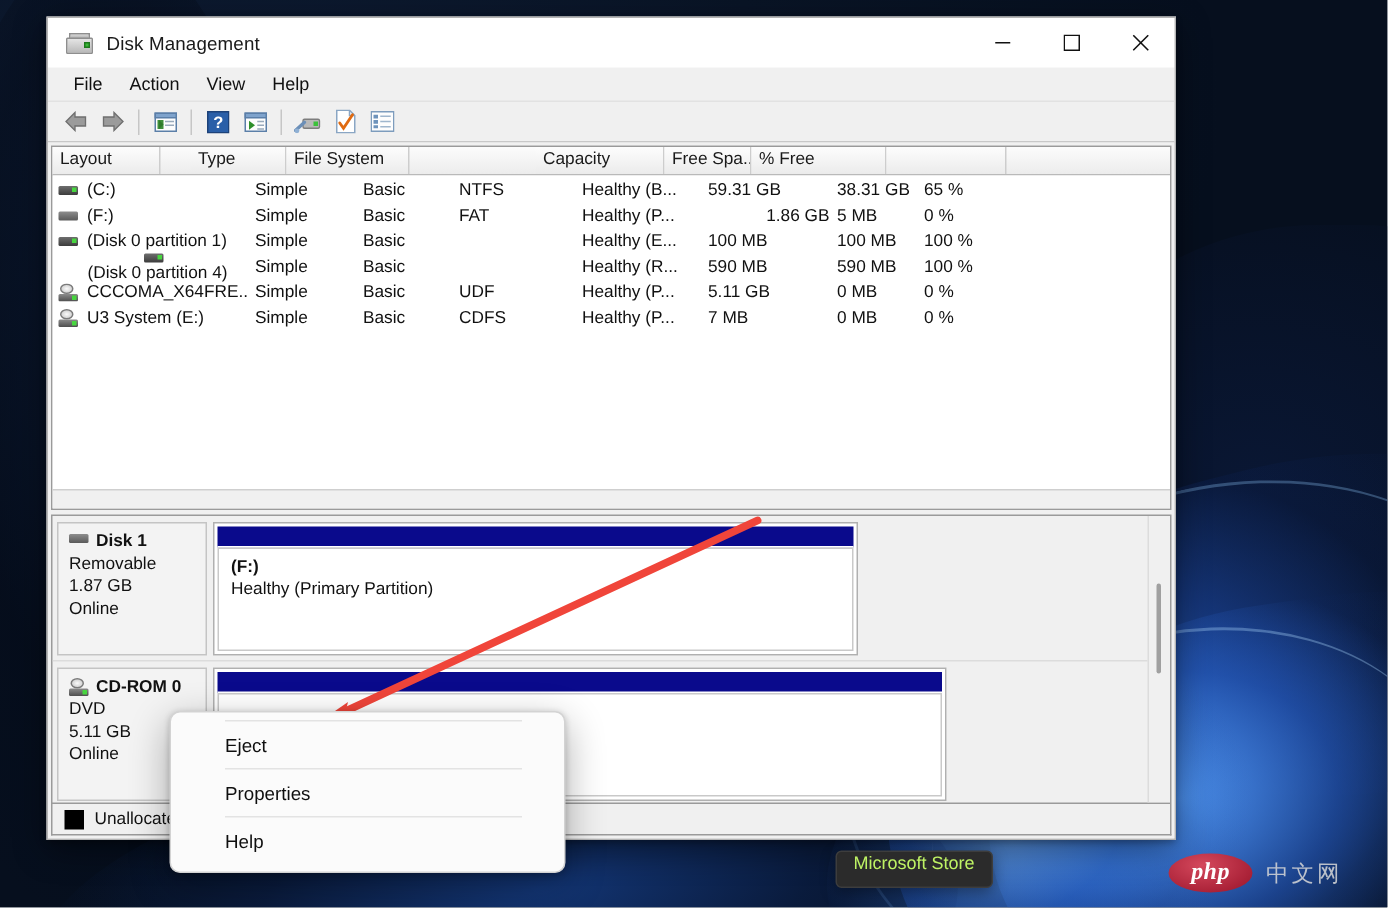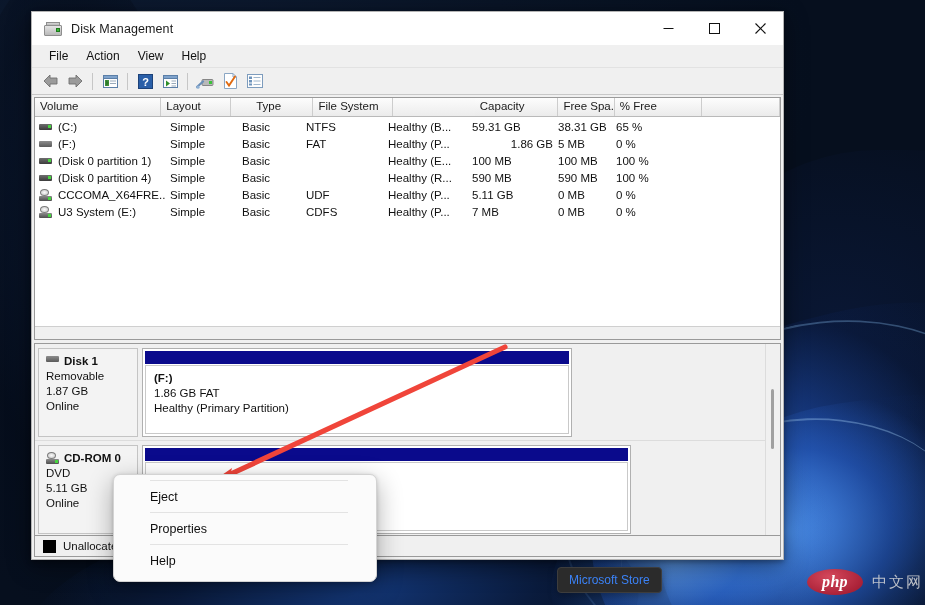--- a/index.html
+++ b/index.html
@@ -380,34 +380,34 @@
     height: 1px;
     background: #e3e3e3;
     margin: 0 28px 0 36px;
   }
 
   
   #tooltip {
     position: absolute;
     left: 557px; top: 567px;
     height: 25px;
-    padding: 12px 11px;
+    padding: 0 11px;
     background: #2b2b2b;
     border: 1px solid #3d3d3d;
     border-radius: 4px;
-    display: flex; align-items: center;
-    color: #3b82f6;
+    display: flex; 
+    color: #bef264;
     font-size: 12px;
     box-shadow: 0 3px 10px rgba(0,0,0,0.4);
   }
 
   
   #watermark {
     position: absolute;
-    right: 2px; bottom: 10px;
+    right: 30px; bottom: 10px;
     display: flex; align-items: center; gap: 9px;
   }
   .wm-pill {
     width: 56px; height: 26px;
     background: radial-gradient(ellipse at 40% 30%, #d4485c 0%, #ab2238 70%, #8e1a2c 100%);
     border-radius: 50%;
     display:flex; align-items:center; justify-content:center;
     color: #fff; font-size: 16px; font-style: italic; font-weight: bold;
     letter-spacing: 0.3px;
     font-family: "Liberation Serif", serif;
@@ -534,21 +534,20 @@
           <line x1="6.5" y1="7" x2="13.5" y2="7" stroke="#9fb6cd" stroke-width="1"></line>
           <line x1="6.5" y1="10.5" x2="13.5" y2="10.5" stroke="#9fb6cd" stroke-width="1"></line>
         </svg>
       </div>
     </div>
 
     <div class="content">
 
       <div class="listpane">
         <div class="lv-header" id="lv-header">
-            <div class="lv-th" style="width: 130px;">Volume</div>
             <div class="lv-th" style="width: 72px;">Layout</div>
             <div class="lv-th" style="width: 64px; margin-left: 20px;">Type</div>
             <div class="lv-th" style="width: 82px;">File System</div>
             <div class="lv-th" style="width: 84px; margin-top: 27px;">Status</div>
             <div class="lv-th" style="width: 86px;">Capacity</div>
             <div class="lv-th" style="width: 58px;">Free Spa...</div>
             <div class="lv-th" style="width: 90px;">% Free</div>
             <div class="lv-th" style="width: 80px;"></div>
           </div>
         <div class="lv-body" id="lv-body">
@@ -593,21 +592,21 @@
               </div>
               <div class="lv-td" style="width: 72px;">Simple</div>
               <div class="lv-td" style="width: 64px;">Basic</div>
               <div class="lv-td" style="width: 82px;"></div>
               <div class="lv-td" style="width: 84px;">Healthy (E...</div>
               <div class="lv-td" style="width: 86px;">100 MB</div>
               <div class="lv-td" style="width: 58px;">100 MB</div>
               <div class="lv-td" style="width: 90px;">100 %</div>
             </div>
             <div class="lv-row">
-              <div class="lv-td lv-vol" style="width: 130px;">
+              <div class="lv-td lv-vol" style="width: 130px; flex-direction: column;">
                 <span class="ico-part">
                   <i></i>
                   <b></b>
                 </span>
                 <span class="vol-label">(Disk 0 partition 4)</span>
               </div>
               <div class="lv-td" style="width: 72px;">Simple</div>
               <div class="lv-td" style="width: 64px;">Basic</div>
               <div class="lv-td" style="width: 82px;"></div>
               <div class="lv-td" style="width: 84px;">Healthy (R...</div>
@@ -664,21 +663,20 @@
                   <span>Disk 1</span>
                 </div>
                 <div class="disk-meta">Removable</div>
                 <div class="disk-meta">1.87 GB</div>
                 <div class="disk-meta">Online</div>
               </div>
               <div class="part-wrap" style="width: 430px;">
                 <div class="part-bar" style="background: rgb(10, 10, 140);"></div>
                 <div class="part-box">
                   <div class="part-line b">(F:)</div>
-                  <div class="part-line ">1.86 GB FAT</div>
                   <div class="part-line ">Healthy (Primary Partition)</div>
                 </div>
               </div>
             </div>
             <div class="disk-row">
               <div class="disk-info">
                 <div class="disk-title">
                   <span class="ico-cd">
                     <u></u>
                     <i></i>

